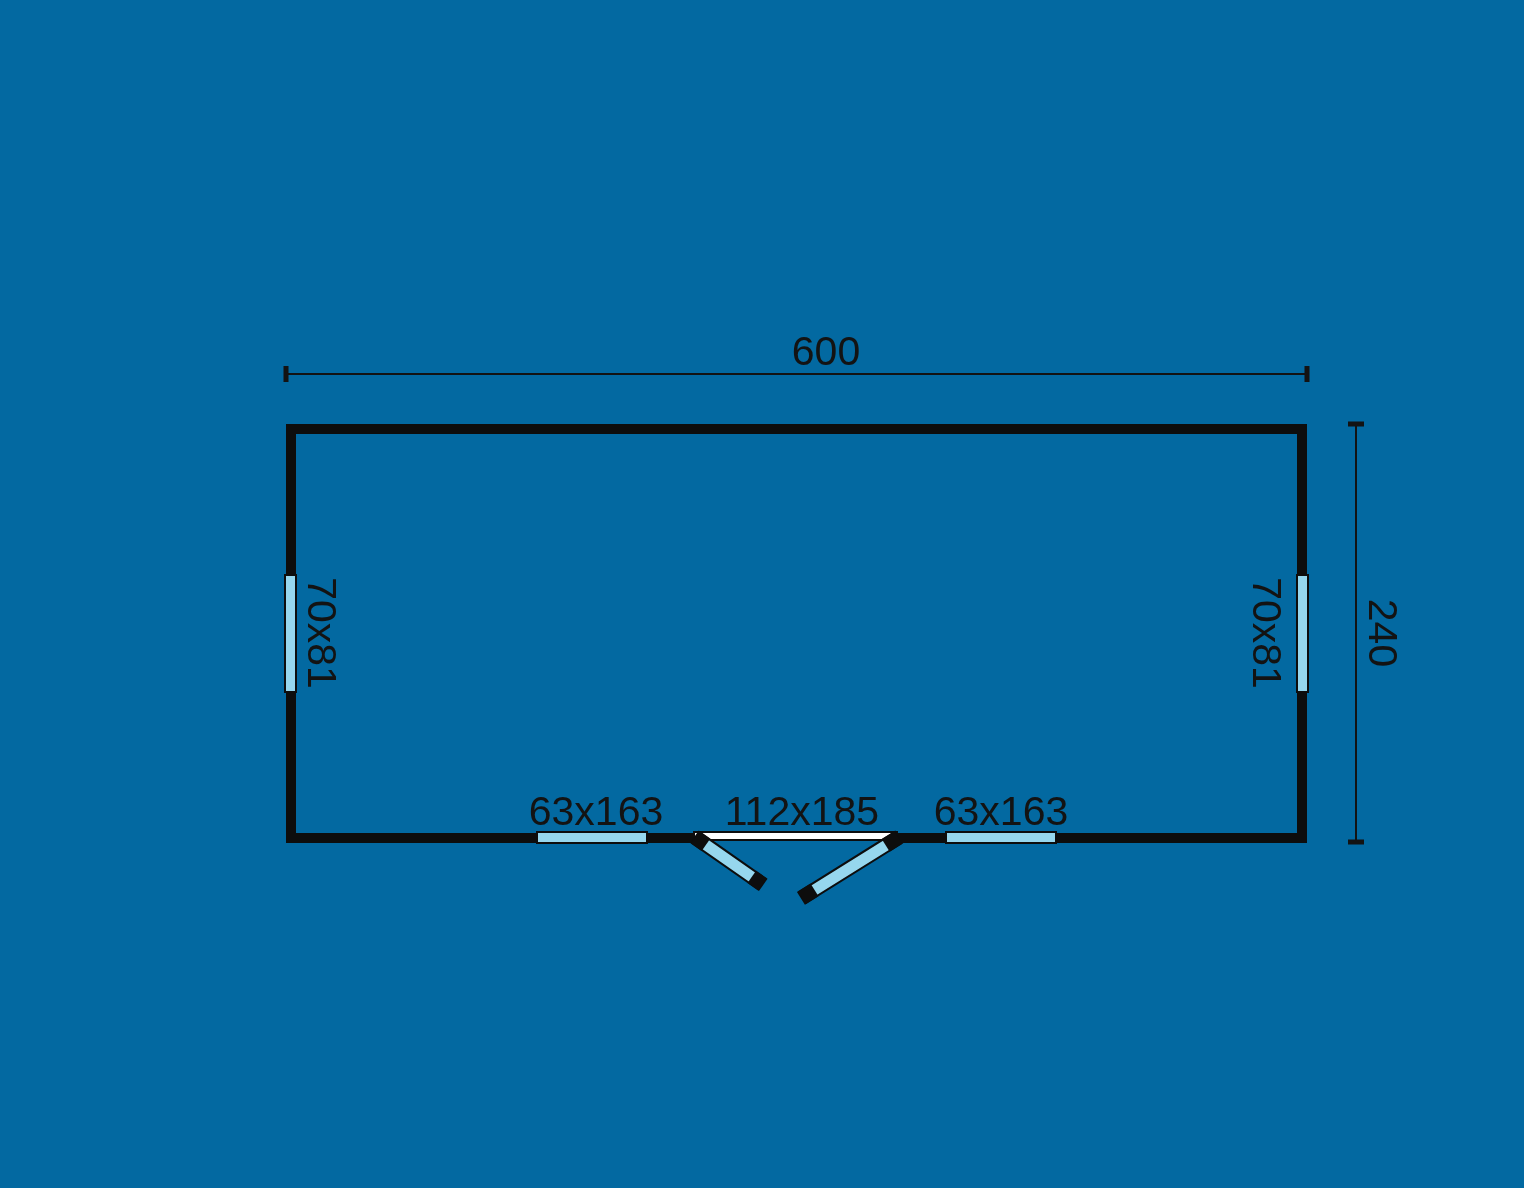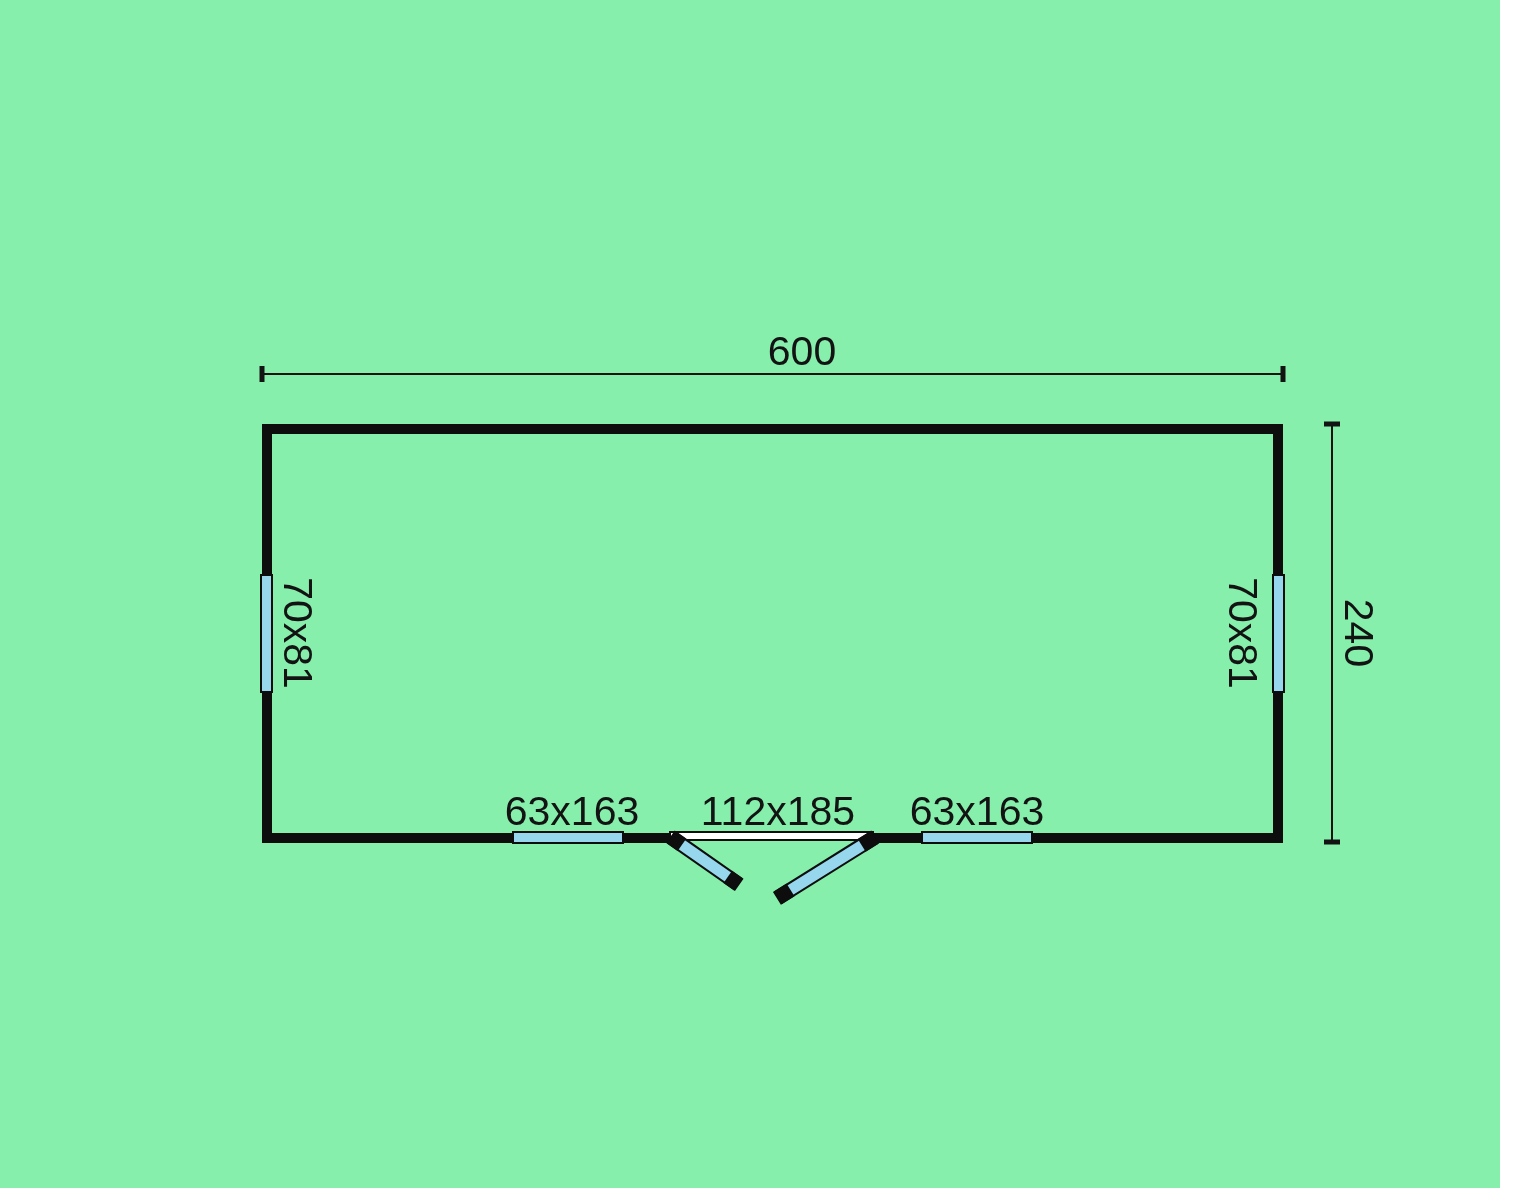--- a/index.html
+++ b/index.html
@@ -4,22 +4,23 @@
 <style>
   html, body {
     margin: 0;
     padding: 0;
     background: #ffffff;
   }
   .stage {
     position: relative;
     width: 1500px;
     height: 1188px;
-    background: #86efac;
+    background: #0369a1;
     overflow: hidden;
+    padding-left: 24px;
   }
   svg { display: block; }
   .dim-line {
     stroke: #131313;
     stroke-width: 2;
   }
   .dim-tick {
     stroke: #131313;
     stroke-width: 5;
   }

